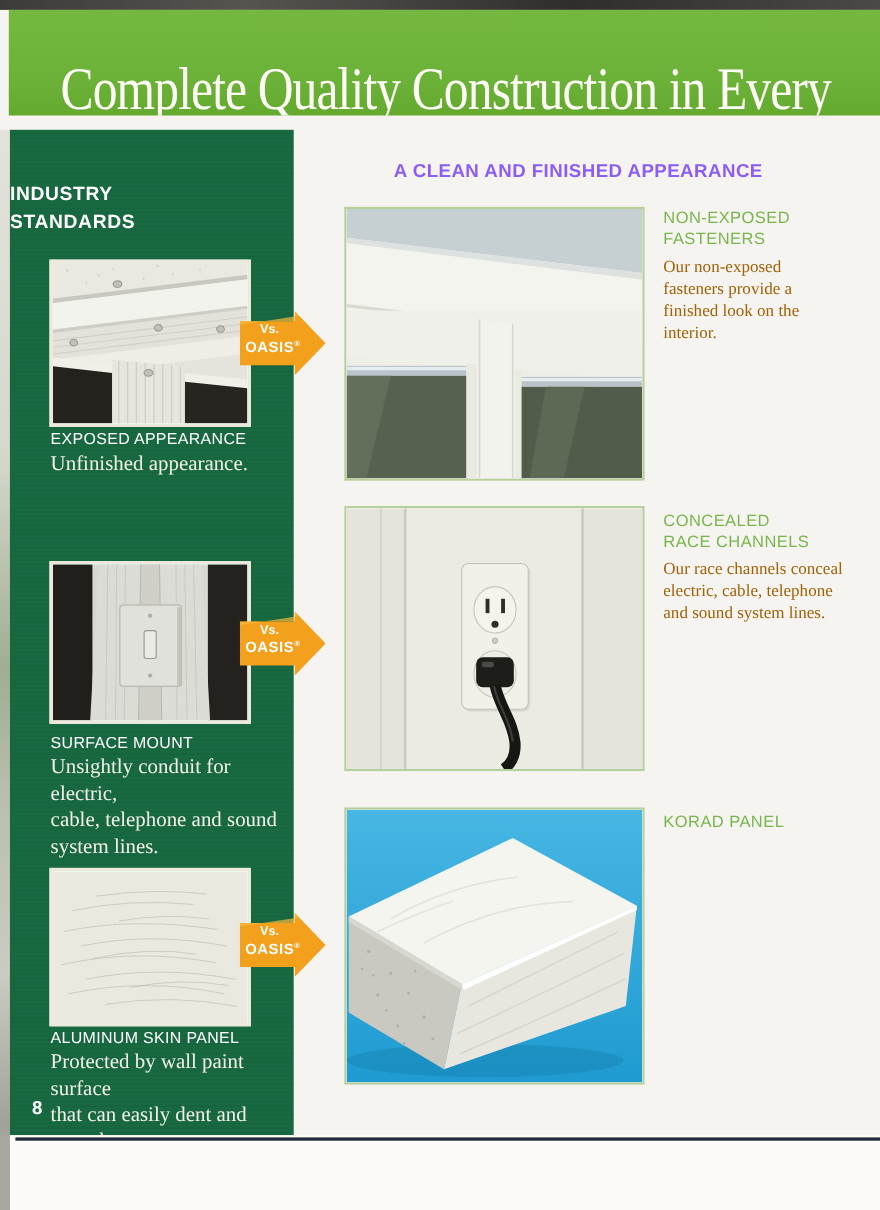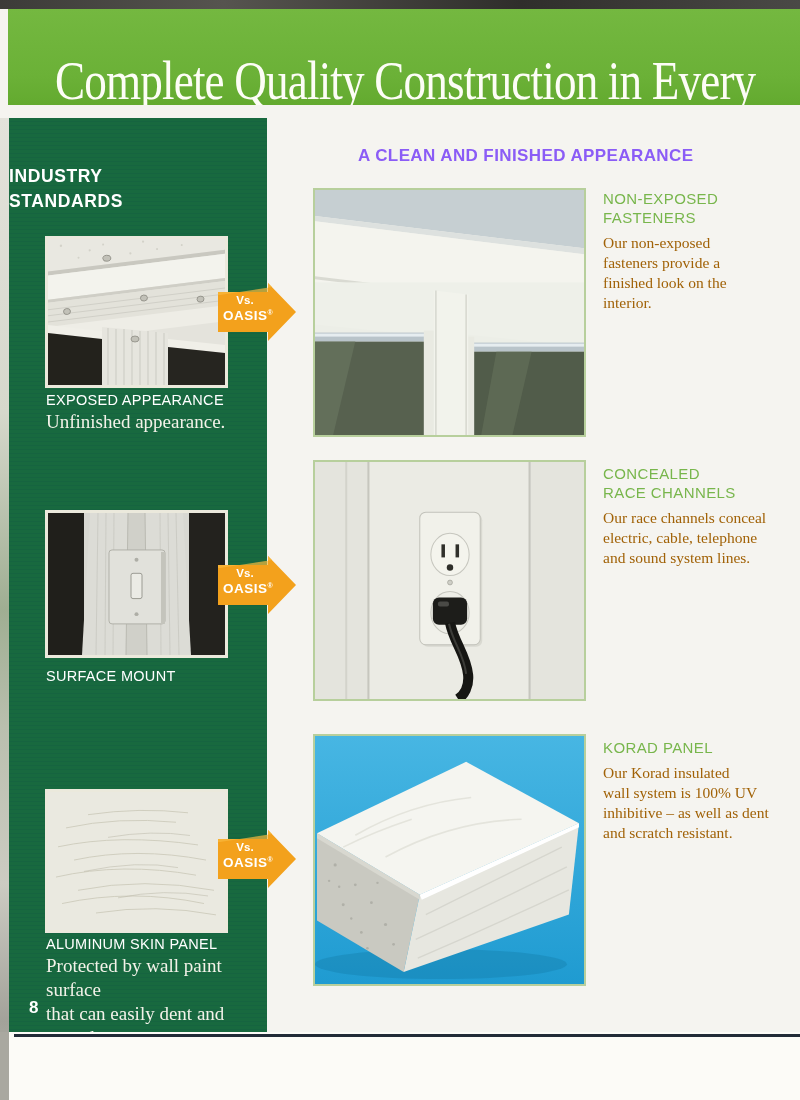--- a/index.html
+++ b/index.html
@@ -182,20 +182,23 @@
         <line x1="97" y1="0" x2="99" y2="146" stroke="#b9b9b1" stroke-width="1"></line>
         <rect x="61" y="38" width="56" height="76" rx="3" fill="#e1e1db" stroke="#b0b0a8" stroke-width="1"></rect>
         <rect x="113" y="40" width="4" height="74" fill="#c4c4bc"></rect>
         <rect x="83" y="62" width="11" height="26" rx="2" fill="#ebebe5" stroke="#999991" stroke-width="1"></rect>
         <circle cx="88.5" cy="48" r="2" fill="#aeaea6"></circle>
         <circle cx="88.5" cy="104" r="2" fill="#aeaea6"></circle>
       </svg>
     </figure>
     <figcaption class="cap cap-l2">
       <div class="cap-title">SURFACE MOUNT</div>
+      <div class="cap-desc">Unsightly conduit for electric,
+cable, telephone and sound
+system lines.</div>
     </figcaption>
 
     <figure class="fig fig-l fig-l3">
       <svg viewBox="0 0 177 146" preserveAspectRatio="none">
         <rect width="177" height="146" fill="#eae9e0"></rect>
         <g fill="none" stroke="#c7c5b4" stroke-width="0.9" opacity="0.85">
           <path d="M18,38 Q70,26 128,32"></path>
           <path d="M40,24 Q92,16 140,22"></path>
           <path d="M10,58 Q72,44 150,56"></path>
           <path d="M26,72 Q88,58 158,72"></path>
@@ -347,24 +350,20 @@
           <path d="M40,100 Q95,68 155,62"></path>
           <path d="M70,122 Q135,86 205,84"></path>
           <path d="M28,112 Q60,96 96,84"></path>
         </g>
         <polygon points="104,160 262,88 262,92 106,165" fill="#ffffff"></polygon>
         <polygon points="2,98 104,160 104,165 2,103" fill="#d8d8d0"></polygon>
       </svg>
     </figure>
     <section class="rt rt-3">
       <h3 class="rt-title">KORAD PANEL</h3>
-      <p class="rt-desc">Our Korad insulated
-wall system is 100% UV
-inhibitive – as well as dent
-and scratch resistant.</p>
     </section>
   </main>
 
   <div class="bottom-area">
     <div class="bottom-line"></div>
   </div>
   <div class="bottom-left-sliver"></div>
 
 </div>
 

